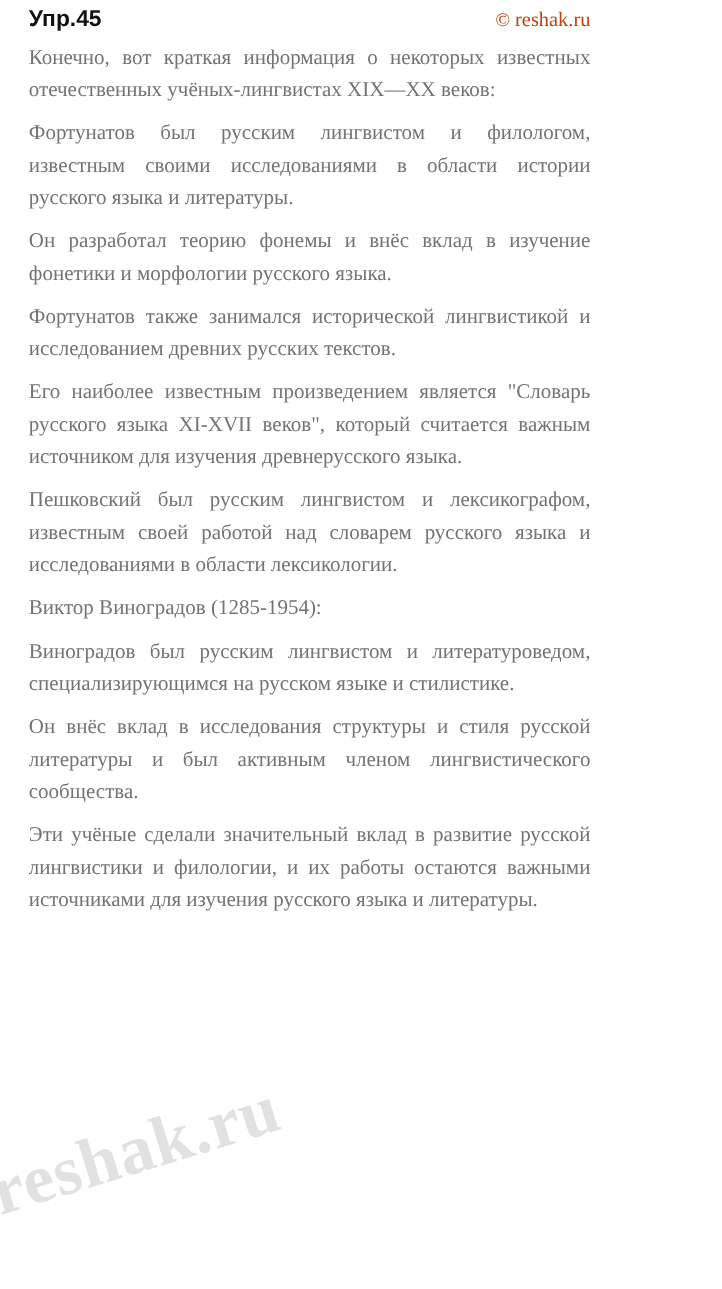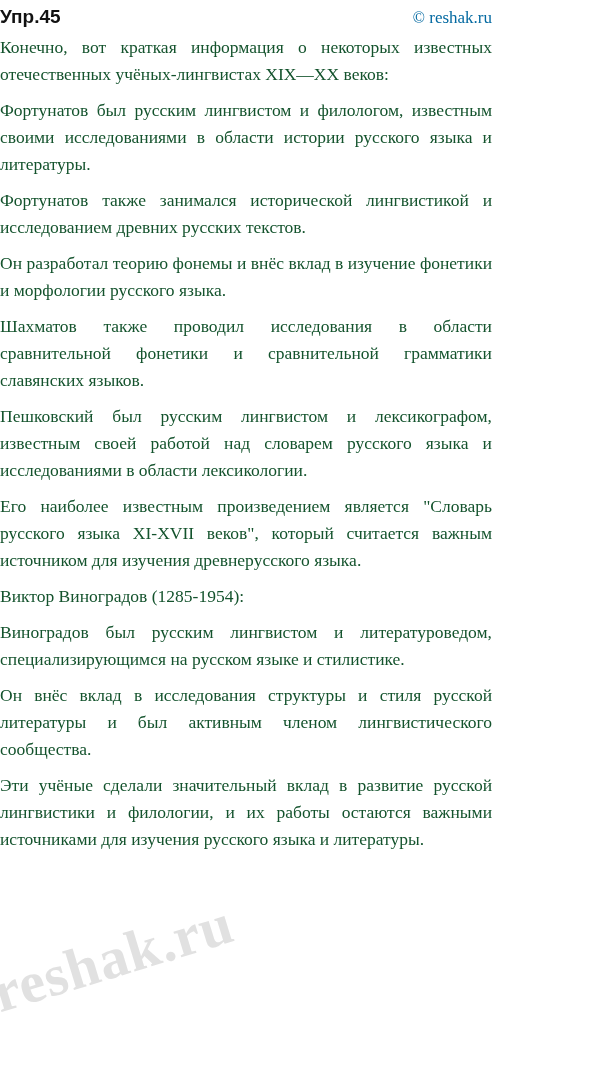--- a/index.html
+++ b/index.html
@@ -13,51 +13,51 @@
     font-family: "Liberation Serif", "DejaVu Serif", serif;
     color: #1a1a1a;
     position: relative;
     overflow: hidden;
   }
   .page {
     position: relative;
     width: 500px;
     height: 1074px;
     box-sizing: border-box;
-    padding: 6px 8px 0 0;
+    padding: 6px 8px 0 24px;
   }
   .header {
     display: flex;
     align-items: baseline;
     justify-content: space-between;
     margin-bottom: 6px;
   }
   .ex-title {
     font-family: "Liberation Sans", "DejaVu Sans", sans-serif;
     font-weight: bold;
     font-size: 19px;
     color: #111;
     letter-spacing: 0;
   }
   .copyright {
     font-family: "Liberation Serif", "DejaVu Serif", serif;
     font-size: 17px;
-    color: #0369a1;
+    color: #c2410c;
     white-space: nowrap;
   }
   .copyright .csym {
     font-size: 16px;
   }
   .body-text p {
     margin: 0 0 9px 0;
     font-size: 17.5px;
     line-height: 27px;
     text-align: justify;
     text-justify: inter-word;
-    color: #14532d;
+    color: #737373;
   }
   .body-text p.last-line-full {
     text-align-last: left;
   }
   .watermark {
     position: absolute;
     left: 4px;
     bottom: 48px;
     font-family: "Liberation Serif", "DejaVu Serif", serif;
     font-size: 58px;
@@ -84,25 +84,24 @@
     <div class="ex-title">Упр.45</div>
     <div class="copyright">
       <span class="csym">©</span>
       <span>reshak.ru</span>
     </div>
   </div>
 
   <div class="body-text">
     <p>Конечно, вот краткая информация о некоторых известных отечественных учёных-лингвистах XIX—XX веков:</p>
     <p>Фортунатов был русским лингвистом и филологом, известным своими исследованиями в области истории русского языка и литературы.</p>
+    <p>Он разработал теорию фонемы и внёс вклад в изучение фонетики и морфологии русского языка.</p>
     <p>Фортунатов также занимался исторической лингвистикой и исследованием древних русских текстов.</p>
-    <p>Он разработал теорию фонемы и внёс вклад в изучение фонетики и морфологии русского языка.</p>
-    <p>Шахматов также проводил исследования в области сравнительной фонетики и сравнительной грамматики славянских языков.</p>
+    <p>Его наиболее известным произведением является "Словарь русского языка XI-XVII веков", который считается важным источником для изучения древнерусского языка.</p>
     <p>Пешковский был русским лингвистом и лексикографом, известным своей работой над словарем русского языка и исследованиями в области лексикологии.</p>
-    <p>Его наиболее известным произведением является "Словарь русского языка XI-XVII веков", который считается важным источником для изучения древнерусского языка.</p>
     <p class="last-line-full">Виктор Виноградов (1285-1954):</p>
     <p>Виноградов был русским лингвистом и литературоведом, специализирующимся на русском языке и стилистике.</p>
     <p>Он внёс вклад в исследования структуры и стиля русской литературы и был активным членом лингвистического сообщества.</p>
     <p>Эти учёные сделали значительный вклад в развитие русской лингвистики и филологии, и их работы остаются важными источниками для изучения русского языка и литературы.</p>
   </div>
 
   <div class="watermark">reshak.ru</div>
 </div>
 
 </body></html>

